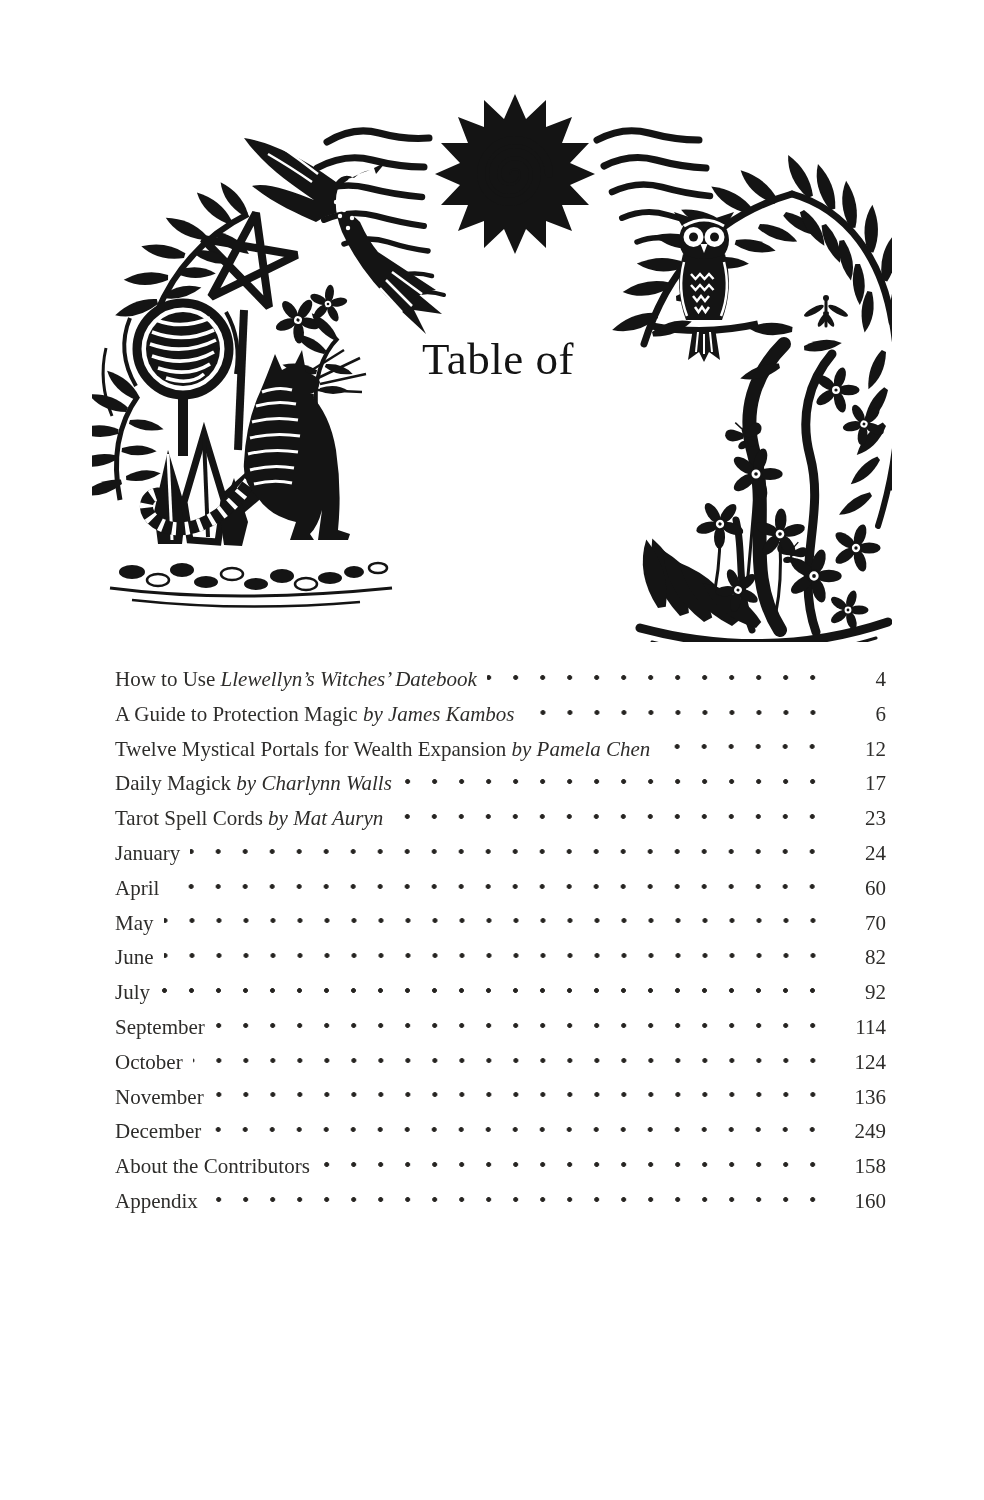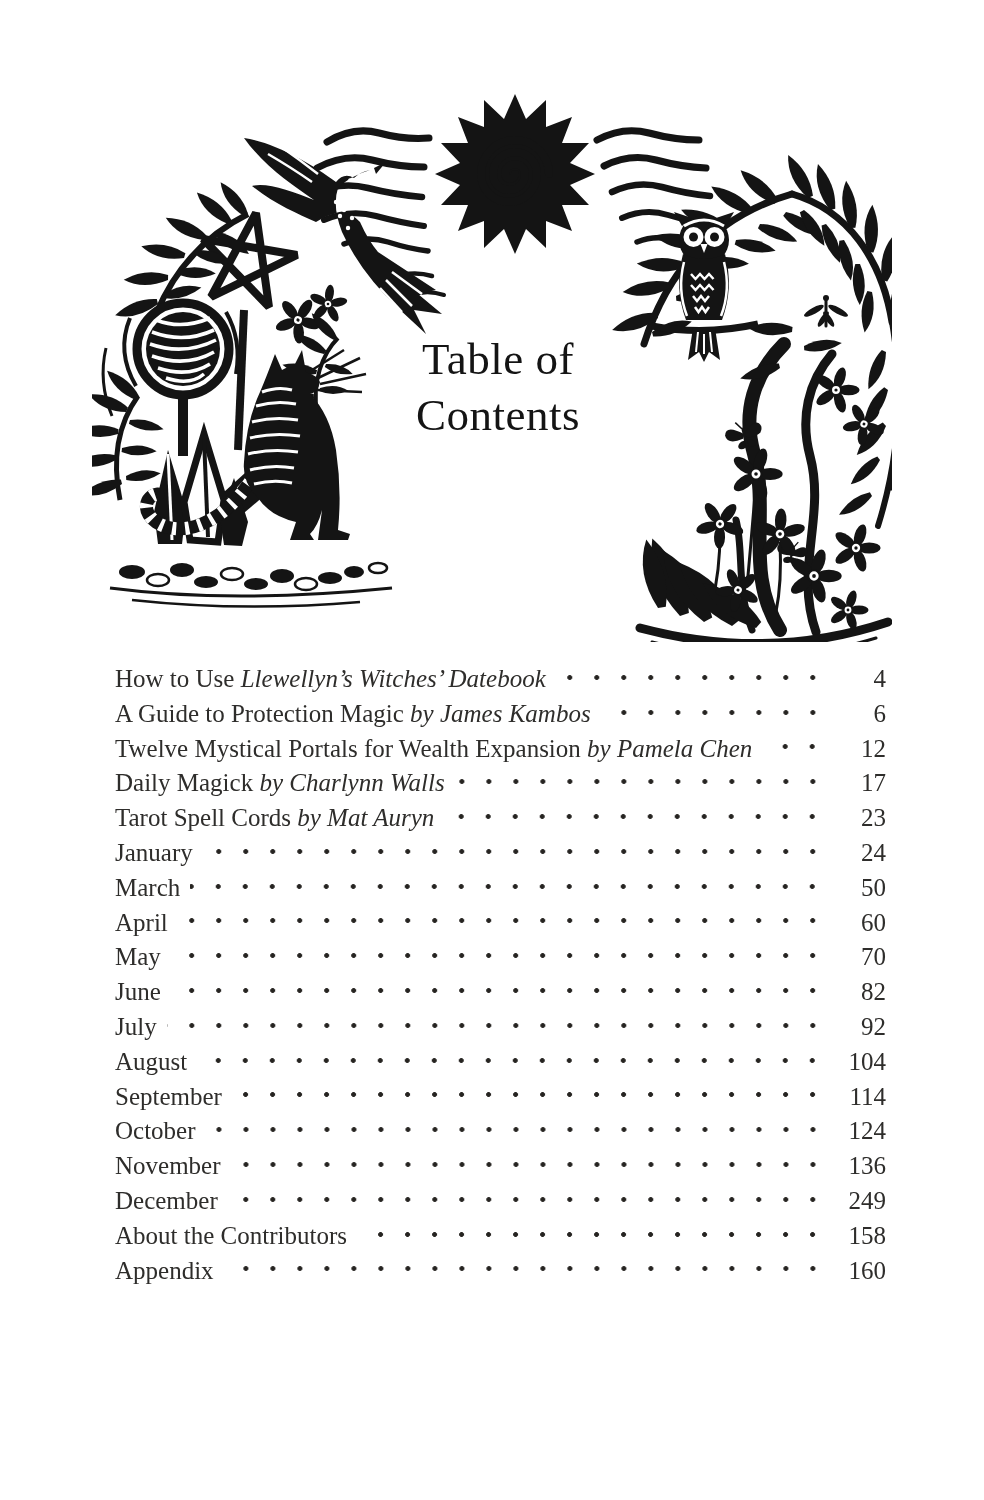--- a/index.html
+++ b/index.html
@@ -10,21 +10,21 @@
   .page{position:relative;width:984px;height:1500px;background:#ffffff;}
   
   .arch{position:relative;width:800px;height:560px;margin:82px auto 0 auto;}
   .arch svg{display:block;width:800px;height:560px;}
   .arch-title{
     position:absolute;left:12px;right:0;top:250px;text-align:center;
     font-size:45px;line-height:1.24;color:#141414;letter-spacing:.5px;
   }
   
   .toc{margin:20px 98px 0 115px;}
-  .toc-row{display:flex;align-items:baseline;line-height:34.8px;font-size:25px;}
+  .toc-row{display:flex;align-items:baseline;line-height:34.8px;font-size:21px;}
   .toc-title{white-space:nowrap;}
   .toc-title em{font-style:italic;}
   .leader{
     flex:1 1 auto;min-width:22px;align-self:stretch;margin:0 6px 0 10px;
     background-image:radial-gradient(circle,#262421 2.1px,rgba(0,0,0,0) 2.7px);
     background-size:27px 27px;background-repeat:repeat-x;
     background-position:right 4px bottom 6px;
   }
   .toc-page{min-width:50px;text-align:right;}
 </style>
@@ -328,21 +328,20 @@
         <use href="#flower" transform="translate(646,508) rotate(30) scale(1.1)"></use>
         <use href="#flower" transform="translate(764,466) scale(1.2)"></use>
         <use href="#flower" transform="translate(744,308) scale(1.15)"></use>
         <use href="#flower" transform="translate(772,342) rotate(25) scale(1.05)"></use>
         <use href="#flower" transform="translate(756,528) scale(1.0)"></use>
       </g>
     </svg>
 
     <div class="arch-title">
       <div>Table of</div>
-      <div>Contents</div>
     </div>
   </div>
 
   <div class="toc">
       <div class="toc-row">
         <span class="toc-title"><span>How to Use </span><em>Llewellyn’s Witches’ Datebook</em></span>
         <span class="leader"></span>
         <span class="toc-page">4</span>
       </div>
       <div class="toc-row">
@@ -364,48 +363,38 @@
         <span class="toc-title"><span>Tarot Spell Cords </span><em>by Mat Auryn</em></span>
         <span class="leader"></span>
         <span class="toc-page">23</span>
       </div>
       <div class="toc-row">
         <span class="toc-title"><span>January</span></span>
         <span class="leader"></span>
         <span class="toc-page">24</span>
       </div>
       <div class="toc-row">
-        <span class="toc-title"><span>March</span></span>
-        <span class="leader"></span>
-        <span class="toc-page">50</span>
-      </div>
-      <div class="toc-row">
         <span class="toc-title"><span>April</span></span>
         <span class="leader"></span>
         <span class="toc-page">60</span>
       </div>
       <div class="toc-row">
         <span class="toc-title"><span>May</span></span>
         <span class="leader"></span>
         <span class="toc-page">70</span>
       </div>
       <div class="toc-row">
         <span class="toc-title"><span>June</span></span>
         <span class="leader"></span>
         <span class="toc-page">82</span>
       </div>
       <div class="toc-row">
         <span class="toc-title"><span>July</span></span>
         <span class="leader"></span>
         <span class="toc-page">92</span>
-      </div>
-      <div class="toc-row">
-        <span class="toc-title"><span>August</span></span>
-        <span class="leader"></span>
-        <span class="toc-page">104</span>
       </div>
       <div class="toc-row">
         <span class="toc-title"><span>September</span></span>
         <span class="leader"></span>
         <span class="toc-page">114</span>
       </div>
       <div class="toc-row">
         <span class="toc-title"><span>October</span></span>
         <span class="leader"></span>
         <span class="toc-page">124</span>

